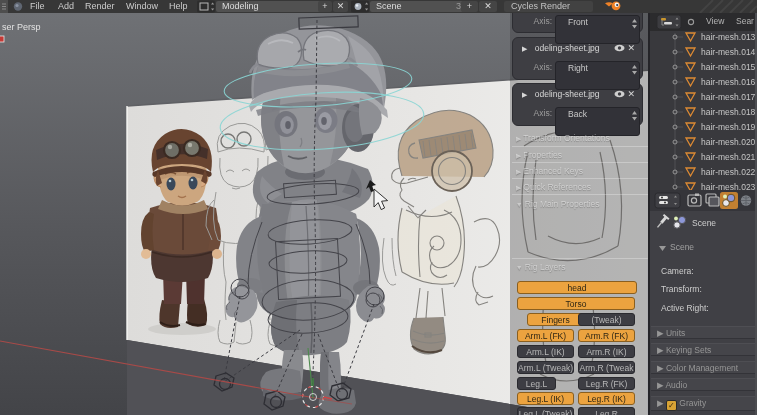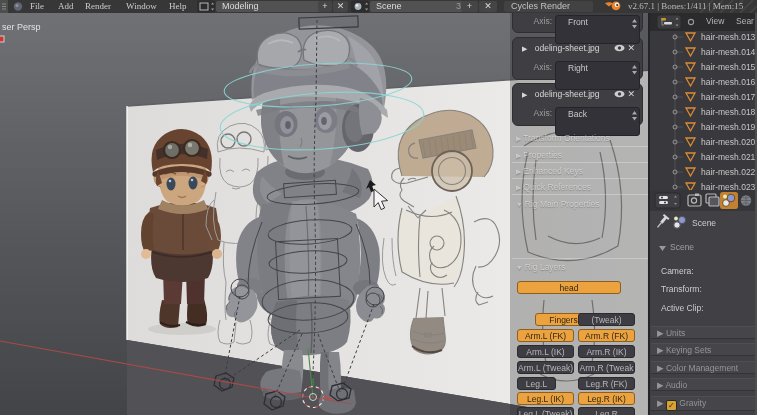--- a/index.html
+++ b/index.html
@@ -1,20 +1,20 @@
 <!DOCTYPE html>
 <html><head>
 <meta charset="utf-8">
 <style>
   html,body{margin:0;padding:0;}
   body{width:757px;height:415px;overflow:hidden;position:relative;
        font-family:"Liberation Sans",sans-serif;background:#4c4d51;}
   .abs{position:absolute;}
   #topbar{left:0;top:0;width:757px;height:13px;background:#373737;z-index:30;}
-  #topbar .menu{position:absolute;top:0;height:24px;line-height:13px;font-size:9px;color:#cccccc;font-family:Liberation Serif, serif;}
+  #topbar .menu{position:absolute;top:0;height:24px;line-height:13px;font-size:9px;color:#cccccc;}
   .fld{position:absolute;top:1px;height:11px;background:#515151;border-radius:2px;
        font-size:9px;color:#dddddd;line-height:11px;}
   .btnpm{position:absolute;top:1px;height:11px;background:#454545;border-radius:2px;
        color:#d8d8d8;font-size:9px;line-height:10px;text-align:center;}
   #viewport{left:0;top:13px;width:652px;height:402px;z-index:1;}
   #npanel{left:510px;top:13px;width:142px;height:402px;z-index:20;}
   #rightcol{left:648px;top:13px;width:105px;height:402px;z-index:30;background:#3a3a3e;}
   .ddrop{position:absolute;height:29px;background:#323238;border:1px solid #242429;border-radius:3px;
        font-size:8.5px;color:#c9c9c9;line-height:13px;box-sizing:border-box;}
   .axlbl{position:absolute;font-size:8.5px;color:#9d9d9d;width:40px;text-align:right;}
@@ -349,21 +349,20 @@
   <div class="menu" style="left:85px">Render</div>
   <div class="menu" style="left:126px">Window</div>
   <div class="menu" style="left:169px">Help</div>
   <div class="fld" style="left:216px;width:100px;padding-left:6px;">Modeling</div>
   <div class="btnpm" style="left:318px;width:14px;">+</div>
   <div class="btnpm" style="left:333px;width:15px;">✕</div>
   <div class="fld" style="left:370px;width:88px;padding-left:6px;">Scene <span style="float:right;color:#9a9a9a;margin-right:3px">3</span></div>
   <div class="btnpm" style="left:461px;width:17px;">+</div>
   <div class="btnpm" style="left:479px;width:18px;">✕</div>
   <div class="fld" style="left:504px;width:82px;padding-left:7px;background:#424242;color:#c2c2c2;">Cycles Render</div>
-  <div class="menu" style="left:628px;color:#bababa;font-size:9px">v2.67.1 | Bones:1/411 | Mem:15</div>
 </div>
 <div id="npanel" class="abs">
   <div class="abs" style="left:0;top:0;width:142px;height:402px;background:rgba(42,42,46,0.30);"></div>
 
   <div class="abs" style="left:2px;top:-6px;width:131px;height:26px;background:#3e3e43;border:1px solid #2d2d32;border-radius:6px;box-sizing:border-box;"></div>
   <div class="abs" style="left:2px;top:24px;width:131px;height:43px;background:#3e3e43;border:1px solid #2d2d32;border-radius:6px;box-sizing:border-box;"></div>
   <div class="abs" style="left:2px;top:70px;width:131px;height:43px;background:#3e3e43;border:1px solid #2d2d32;border-radius:6px;box-sizing:border-box;"></div>
 
   <div class="axlbl" style="left:2px;top:3px">Axis:</div>
   <div class="ddrop" style="left:45px;top:2px;width:85px;padding-left:12px;">Front</div>
@@ -402,22 +401,23 @@
   <div class="psep" style="top:165px"></div>
   <div class="psep" style="top:181px"></div>
   <div class="cpanel" style="top:120px"><span style="font-size:6.5px">▶</span> Transform Orientations</div>
   <div class="cpanel" style="top:137px"><span style="font-size:6.5px">▶</span> Properties</div>
   <div class="cpanel" style="top:153px"><span style="font-size:6.5px">▶</span> Enhanced Keys</div>
   <div class="cpanel" style="top:169px"><span style="font-size:6.5px">▶</span> Quick References</div>
   <div class="cpanel" style="top:186px"><span style="font-size:6.5px">▼</span> Rig Main Properties</div>
   <div class="psep" style="top:245px"></div>
   <div class="cpanel" style="top:249px"><span style="font-size:6.5px">▼</span> Rig Layers</div>
 
-  <div class="rbtn on" style="left:7px;top:268px;width:104px;">head</div>
-  <div class="rbtn on" style="left:25px;top:300px;width:57px;">Fingers</div>
+  <div class="rbtn on" style="left:7px;top:268px;width:120px;">head</div>
+  <div class="rbtn on" style="left:7px;top:284px;width:118px;">Torso</div>
+  <div class="rbtn on" style="left:17px;top:300px;width:57px;">Fingers</div>
   <div class="rbtn off" style="left:68px;top:300px;width:57px;">(Tweak)</div>
   <div class="rbtn on" style="left:7px;top:316px;width:57px;">Arm.L (FK)</div>
   <div class="rbtn on" style="left:68px;top:316px;width:57px;">Arm.R (FK)</div>
   <div class="rbtn off" style="left:7px;top:332px;width:57px;">Arm.L (IK)</div>
   <div class="rbtn off" style="left:68px;top:332px;width:57px;">Arm.R (IK)</div>
   <div class="rbtn off" style="left:7px;top:348px;width:57px;">Arm.L (Tweak)</div>
   <div class="rbtn off" style="left:68px;top:348px;width:57px;">Arm.R (Tweak</div>
   <div class="rbtn off" style="left:7px;top:364px;width:39px;">Leg.L (FK)</div>
   <div class="rbtn off" style="left:68px;top:364px;width:57px;">Leg.R (FK)</div>
   <div class="rbtn on" style="left:7px;top:379px;width:57px;">Leg.L (IK)</div>
@@ -525,21 +525,21 @@
       </g>
       <circle cx="27" cy="35" r="3.2" fill="#e4e4ea" stroke="#55555a"></circle>
       <circle cx="32" cy="30" r="3.6" fill="#8d97d8" stroke="#55555a"></circle>
       <circle cx="26" cy="28.5" r="1.9" fill="#dff0b8"></circle>
       <path d="M9 56 l7 0 l-3.5 5 z" fill="#989898"></path>
     </svg>
     <div class="plbl" style="left:42px;top:28px">Scene</div>
     <div class="plbl" style="left:20px;top:52px;color:#a0a0a0">Scene</div>
     <div class="plbl" style="left:11px;top:76px">Camera:</div>
     <div class="plbl" style="left:11px;top:94px">Transform:</div>
-    <div class="plbl" style="left:11px;top:113px">Active Clip:</div>
+    <div class="plbl" style="left:11px;top:113px">Active Right:</div>
     <div class="pcollapse" style="top:136px"><span style="margin-left:6px">▶</span> Units</div>
     <div class="pcollapse" style="top:153px"><span style="margin-left:6px">▶</span> Keying Sets</div>
     <div class="pcollapse" style="top:171px"><span style="margin-left:6px">▶</span> Color Management</div>
     <div class="pcollapse" style="top:188px"><span style="margin-left:6px">▶</span> Audio</div>
     <div class="pcollapse" style="top:206px;height:15px"><span style="margin-left:6px">▶</span>
       <span style="display:inline-block;width:9px;height:9px;background:#d8a335;border:1px solid #2a2a2a;border-radius:2px;vertical-align:-2px;color:#3a2a10;font-size:8px;line-height:9px;text-align:center;">✓</span> Gravity</div>
   </div>
 </div>
 
 </body></html>

